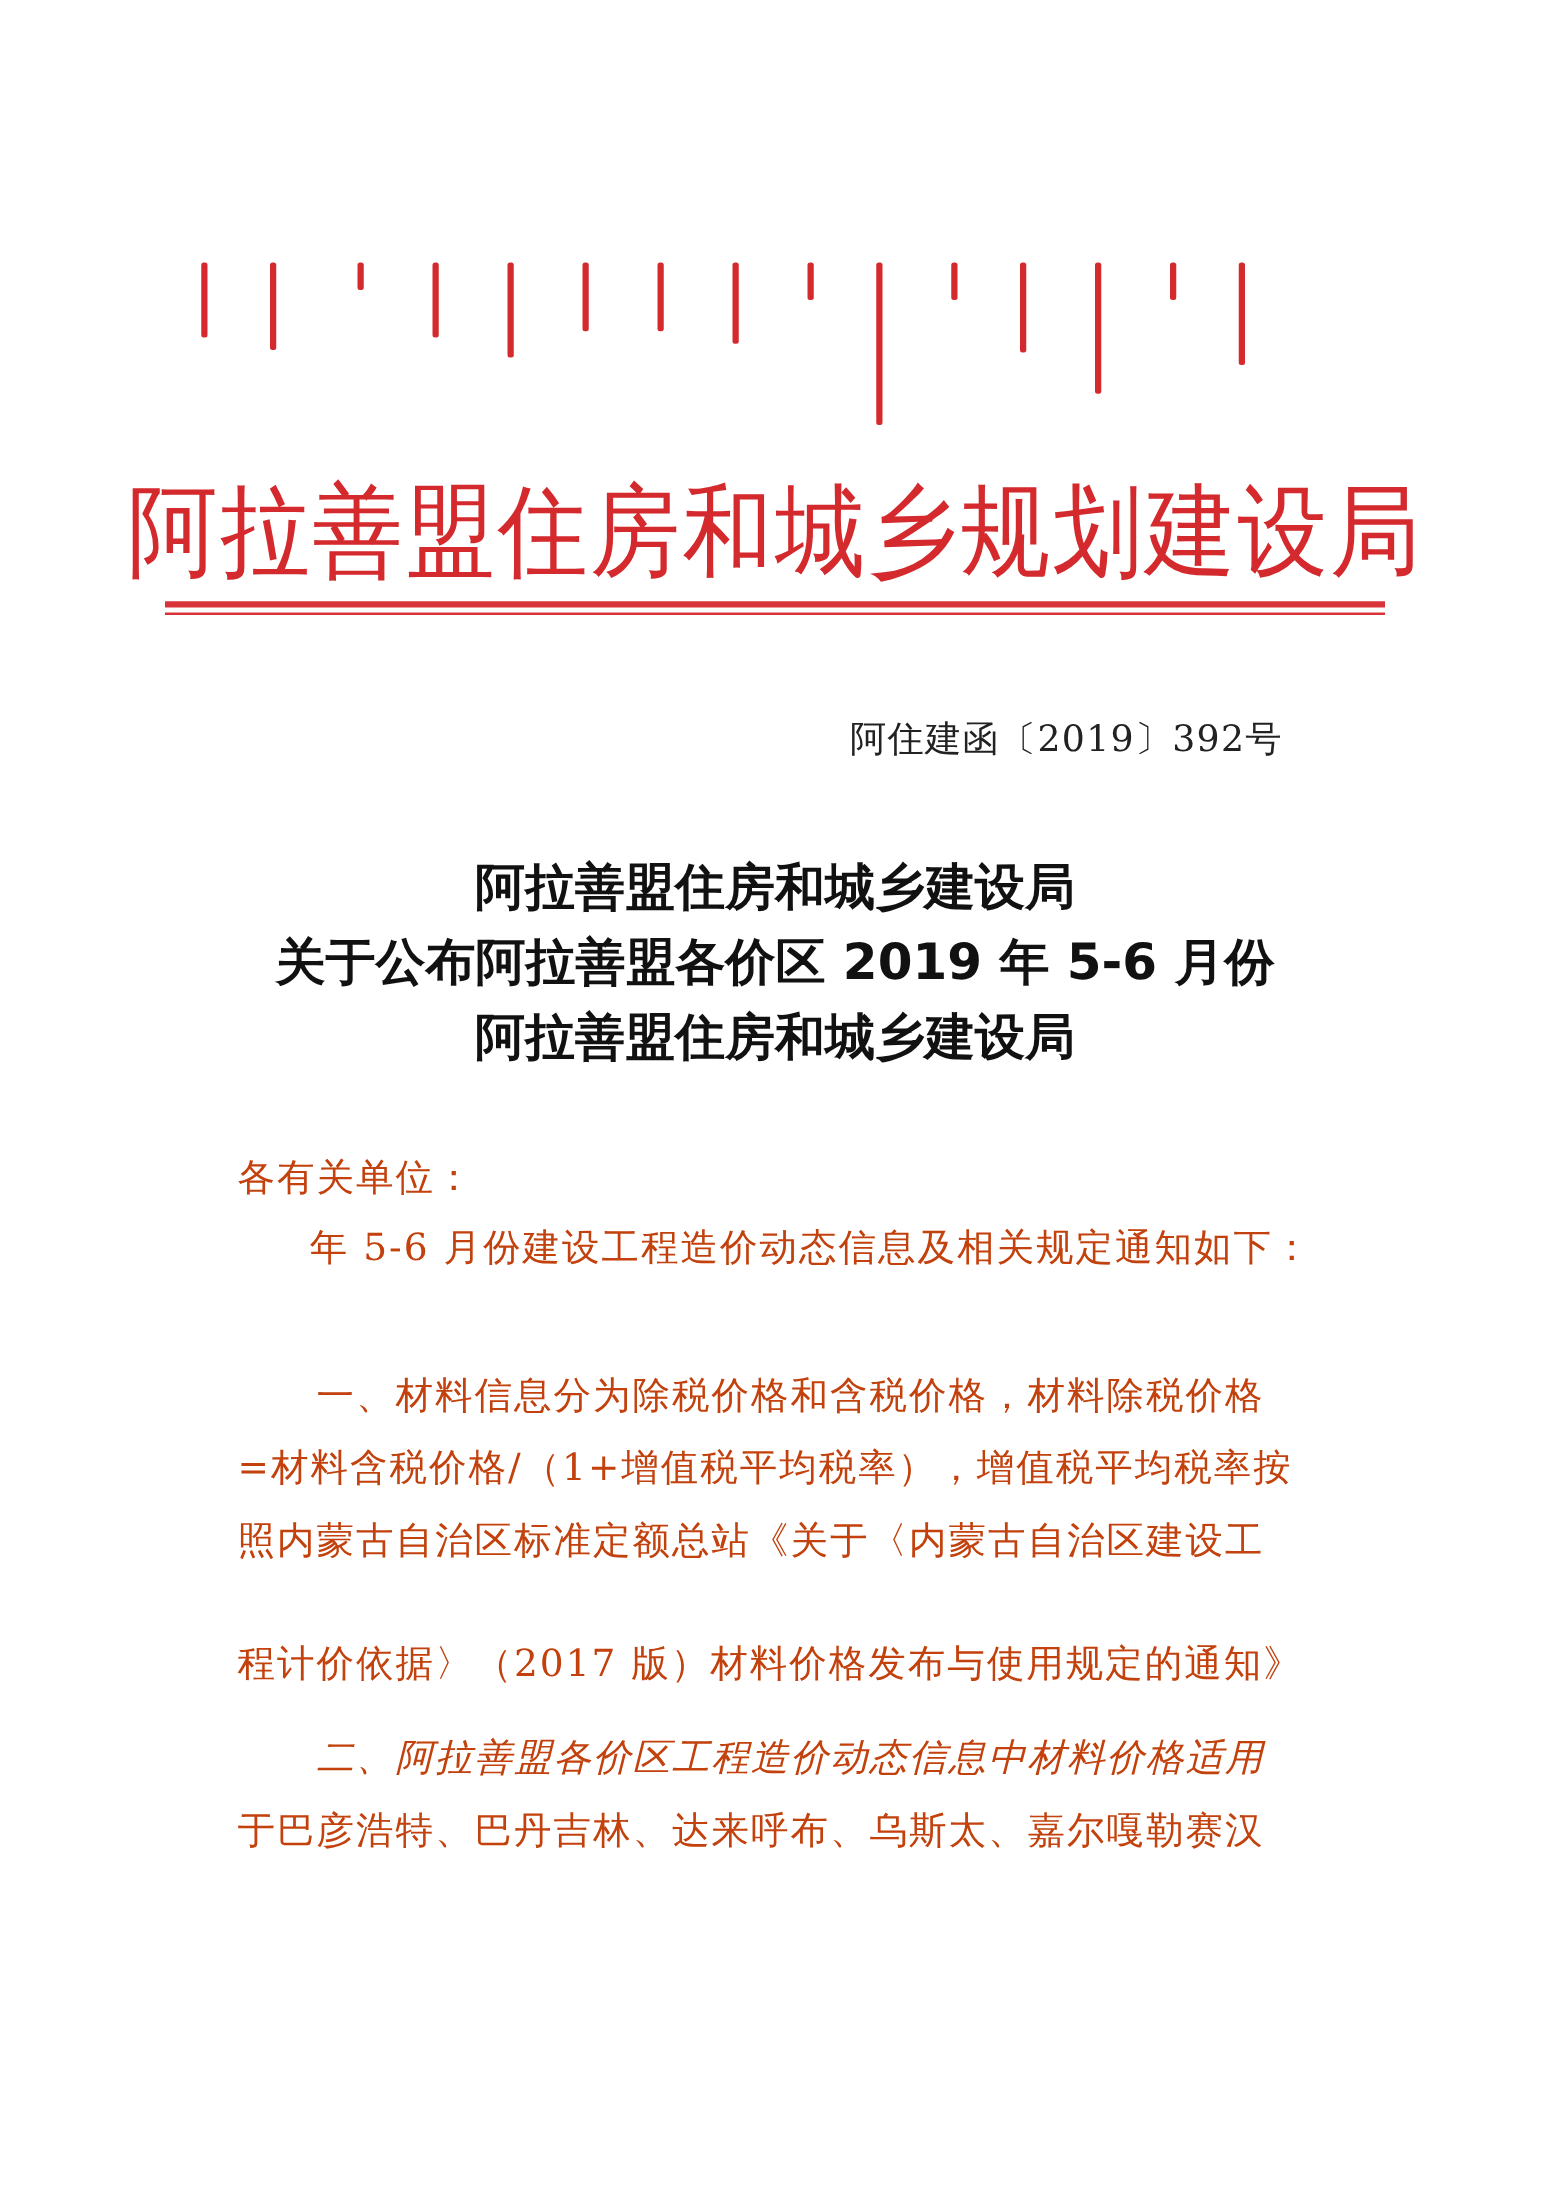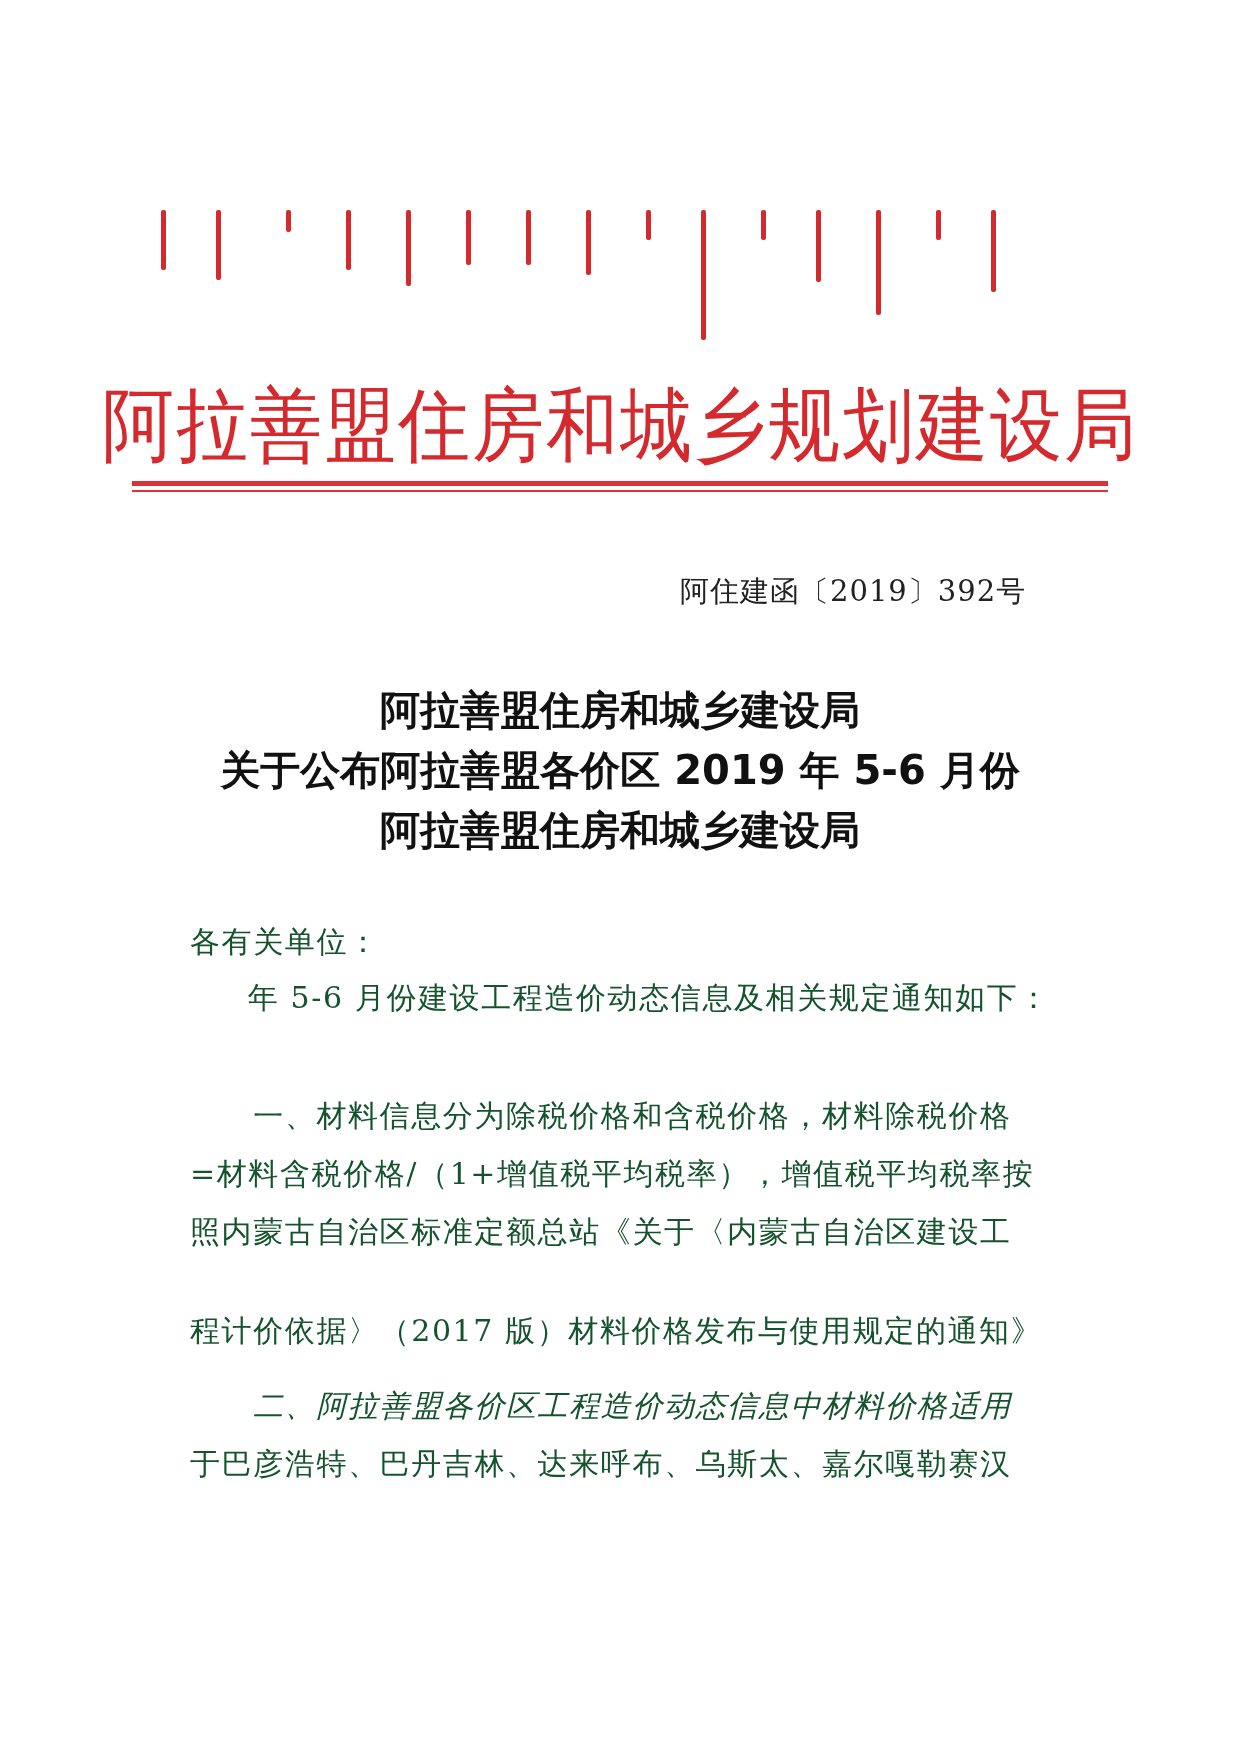--- a/index.html
+++ b/index.html
@@ -33,21 +33,21 @@
       font-family: "DejaVu Serif", serif; font-size: 29px; color: #222; letter-spacing: 1px;
     }
 
     .title {
       position: absolute; left: 0; top: 680px; width: 1240px; text-align: center;
       font-family: "DejaVu Sans", sans-serif; font-weight: bold; font-size: 40px; color: #111; line-height: 60px;
     }
 
     .body-text {
       position: absolute; left: 190px; width: 860px;
-      font-family: "DejaVu Serif", serif; font-size: 30px; color: #14532d; letter-spacing: 1.6px;
+      font-family: "DejaVu Serif", serif; font-size: 30px; color: #c2410c; letter-spacing: 1.6px;
       white-space: nowrap;
     }
   </style>
 </head>
 <body>
 
 <div class="page">
 
   <div class="mongol-row">
     <div class="mongol-word" style="left:0px;">

